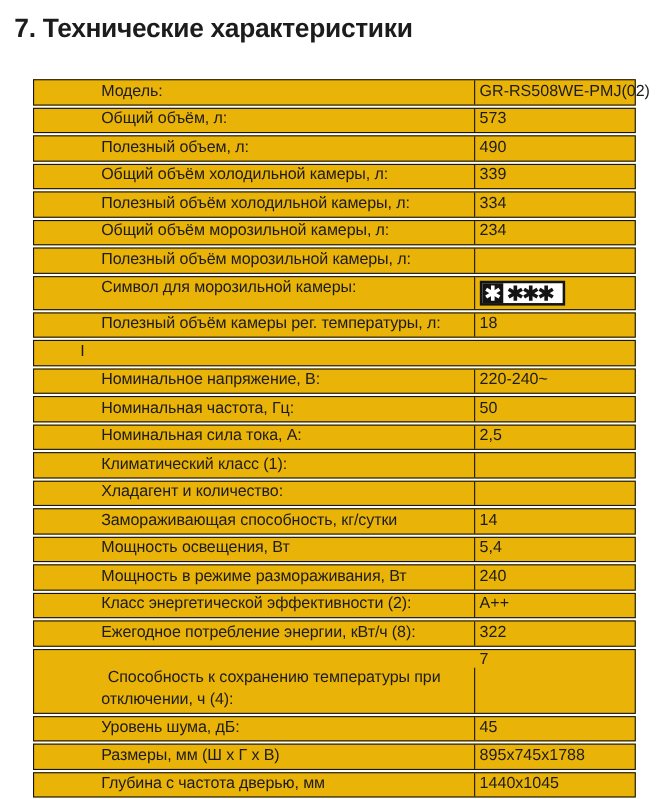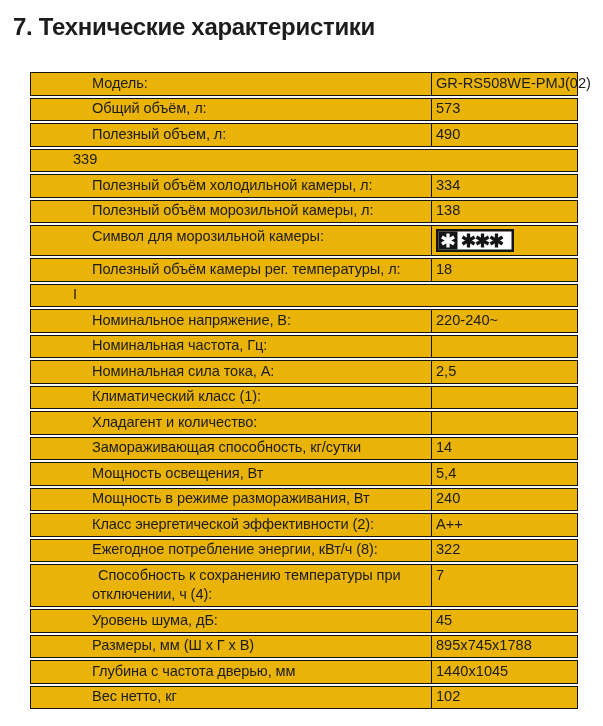--- a/index.html
+++ b/index.html
@@ -49,21 +49,21 @@
     flex: 1 1 auto;
     box-sizing: border-box;
     text-align: left;
     padding: 0.5px 6px 1.5px 4px;
     font-size: 14.6px;
     line-height: 19.5px;
     white-space: nowrap;
   }
   .symbol-row { min-height: 31px; }
   .symbol-row .spec-value { padding-top: 3px; }
-  .indent-first .spec-label { text-indent: 6px; }
+  .indent-first .spec-label { text-indent: 6px; margin-top: 16px; }
   .freezer-svg { display: inline-block; vertical-align: top; }
 </style>
 </head>
 <body style="background: rgb(255, 255, 255);">
 
 <div class="page">
   <h1 class="title">7. Технические характеристики</h1>
   <div class="spec-table" id="spec-table">
       <div class="spec-row">
         <div class="spec-label">Модель:</div>
@@ -71,29 +71,33 @@
       </div>
       <div class="spec-row">
         <div class="spec-label">Общий объём, л:</div>
         <div class="spec-value">573</div>
       </div>
       <div class="spec-row">
         <div class="spec-label">Полезный объем, л:</div>
         <div class="spec-value">490</div>
       </div>
       <div class="spec-row">
+        <div class="spec-label">Общий объём холодильной камеры, л:</div>
         <div class="spec-value">339</div>
       </div>
       <div class="spec-row">
         <div class="spec-label">Полезный объём холодильной камеры, л:</div>
         <div class="spec-value">334</div>
       </div>
       <div class="spec-row">
+        <div class="spec-label">Общий объём морозильной камеры, л:</div>
+        <div class="spec-value">234</div>
+      </div>
+      <div class="spec-row">
         <div class="spec-label">Полезный объём морозильной камеры, л:</div>
-        <div class="spec-value">138</div>
       </div>
       <div class="spec-row symbol-row">
         <div class="spec-label">Символ для морозильной камеры:</div>
         <div class="spec-value"><svg class="freezer-svg" width="78" height="23" viewBox="0 0 78 23">
             <rect x="1.25" y="1.25" width="75.5" height="20.5" fill="#ffffff" stroke="#141414" stroke-width="2.5"></rect>
             <rect x="2.5" y="2.5" width="19" height="18" fill="#141414"></rect>
             <g stroke="#ffffff" stroke-width="3.3" transform="translate(12 11.5)">
               <line y1="-7" y2="7"></line>
               <line y1="-7" y2="7" transform="rotate(60)"></line>
               <line y1="-7" y2="7" transform="rotate(120)"></line>
@@ -121,20 +125,21 @@
       </div>
       <div class="spec-row">
         <div class="spec-value">I</div>
       </div>
       <div class="spec-row">
         <div class="spec-label">Номинальное напряжение, В:</div>
         <div class="spec-value">220-240~</div>
       </div>
       <div class="spec-row">
         <div class="spec-label">Номинальная частота, Гц:</div>
+        <div class="spec-value">50</div>
       </div>
       <div class="spec-row">
         <div class="spec-label">Номинальная сила тока, А:</div>
         <div class="spec-value">2,5</div>
       </div>
       <div class="spec-row">
         <div class="spec-label">Климатический класс (1):</div>
       </div>
       <div class="spec-row">
         <div class="spec-label">Хладагент и количество:</div>

